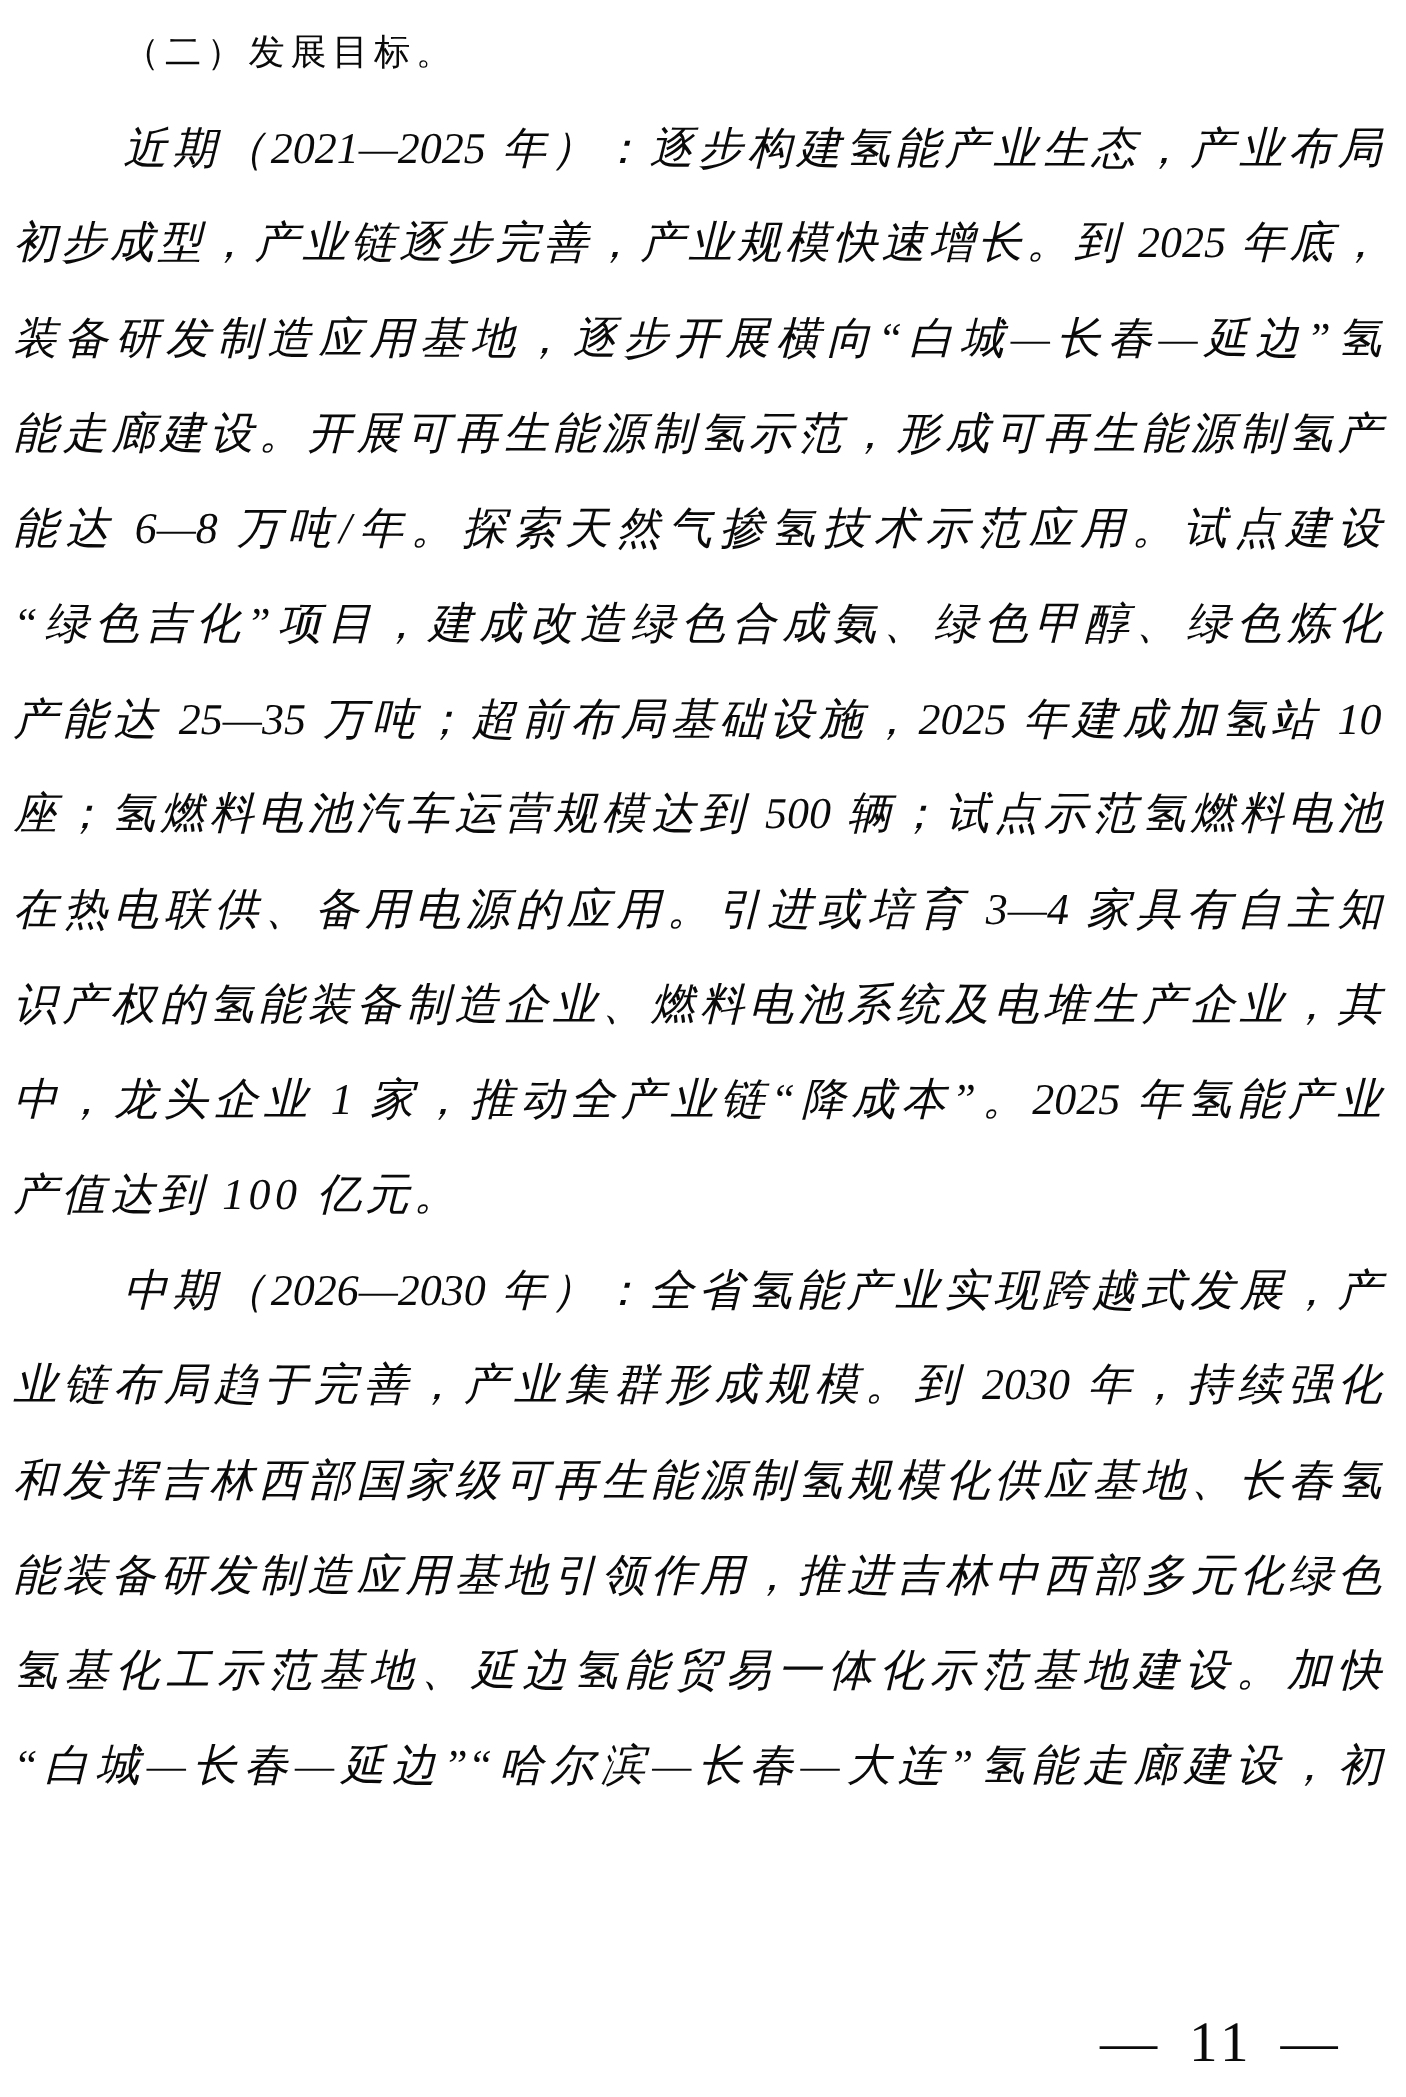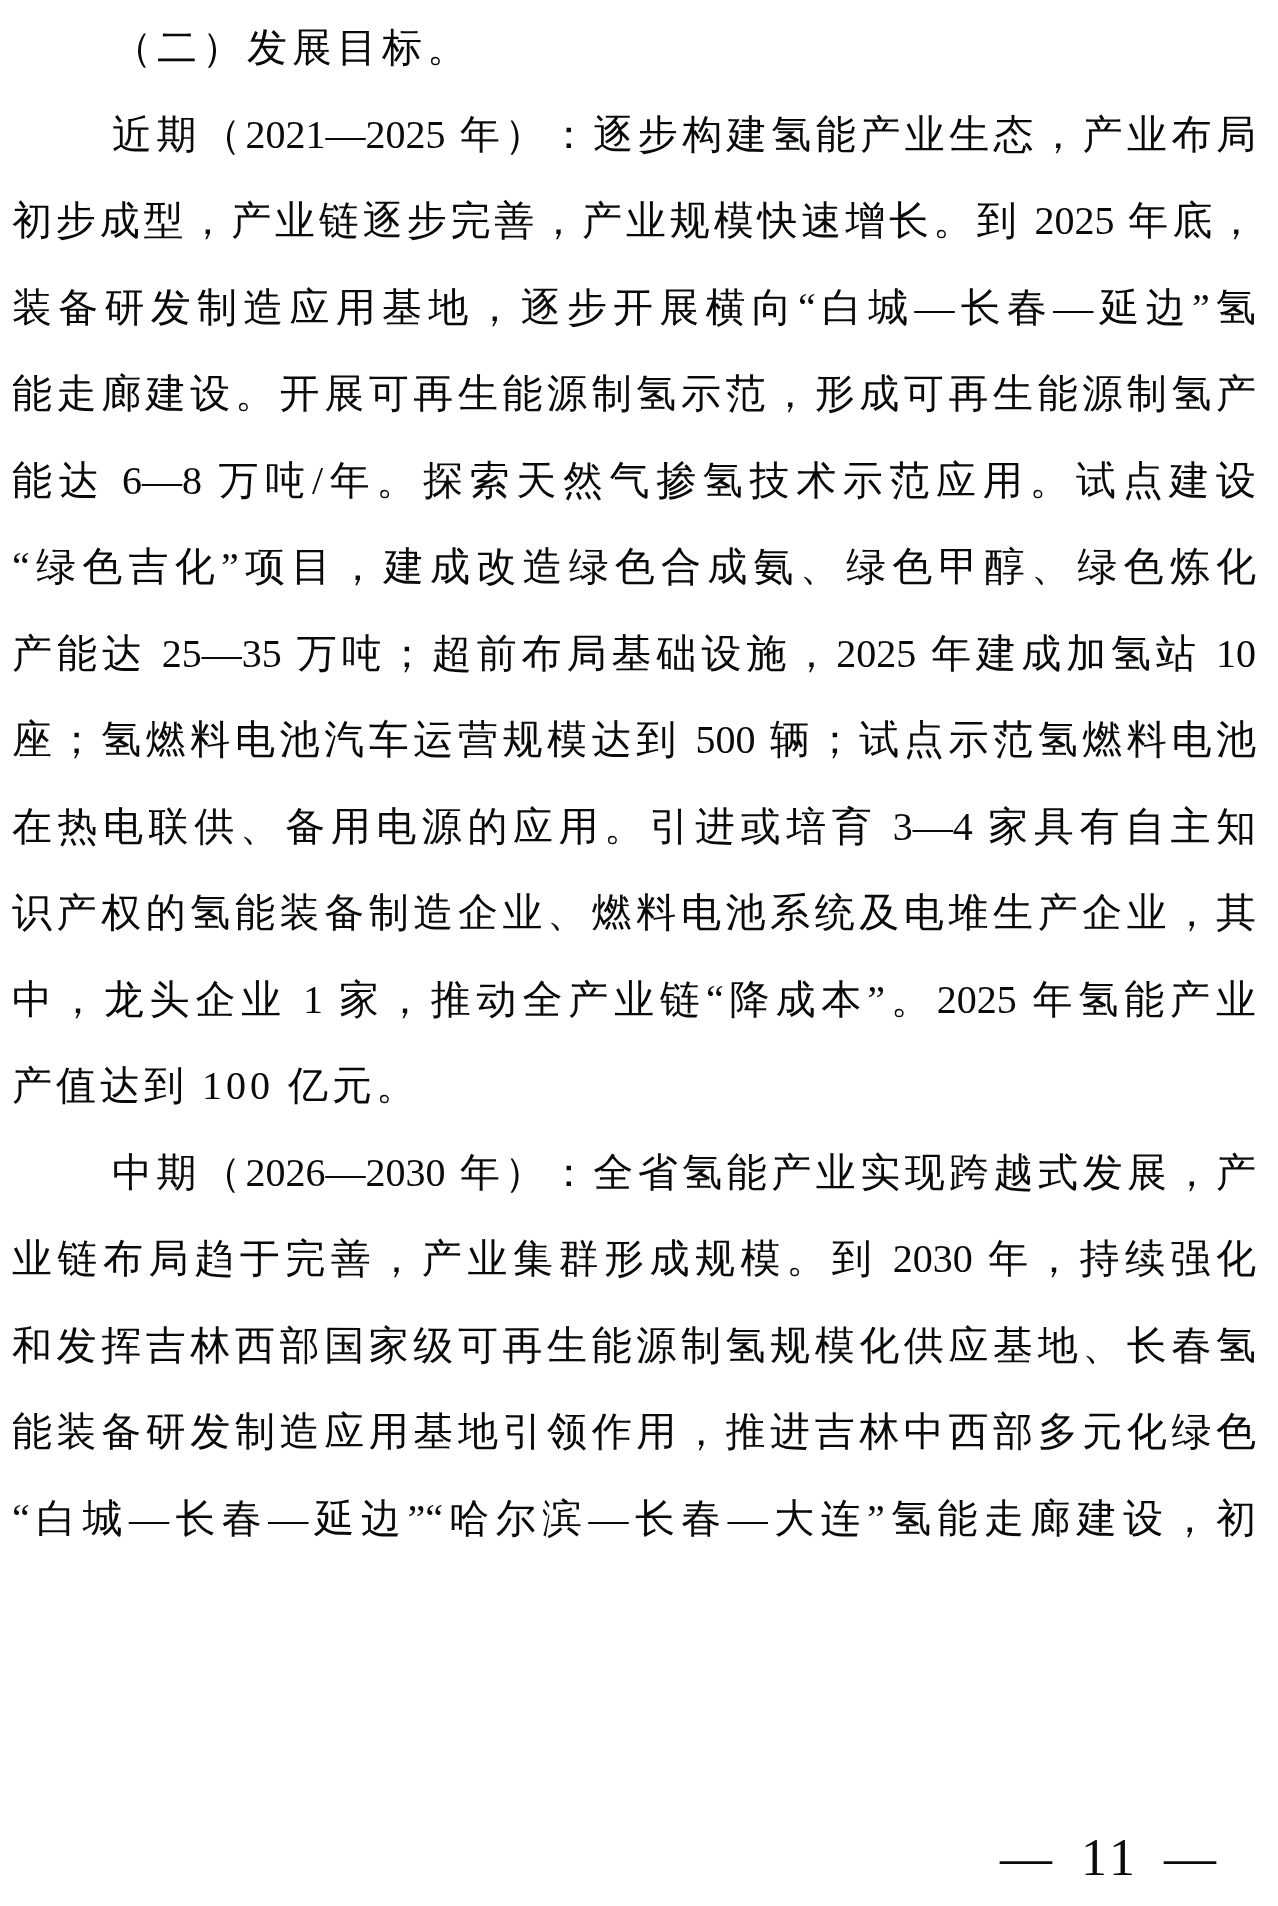--- a/index.html
+++ b/index.html
@@ -20,32 +20,33 @@
     inset: 0;
     background: #ffffff;
   }
   .text-column {
     position: absolute;
     left: 12px;
     top: 5px;
     width: 1244px;
   }
   .heading {
-    font-size: 40px;
+    font-size: 33px;
     line-height: 86.5px;
     text-indent: 100px;
     letter-spacing: 5px;
     white-space: nowrap;
   }
   .line {
     font-size: 40px;
     line-height: 86.5px;
     text-align: justify;
     text-align-last: justify;
     text-justify: inter-character;
+    font-style: italic;
   }
   .line.indent {
     text-indent: 100px;
   }
   .line.para-end {
     text-align-last: left;
     letter-spacing: 4px;
   }
   .page-number {
     position: absolute;
@@ -72,16 +73,17 @@
     <div class="line">产能达 25—35 万吨；超前布局基础设施，2025 年建成加氢站 10</div>
     <div class="line">座；氢燃料电池汽车运营规模达到 500 辆；试点示范氢燃料电池</div>
     <div class="line">在热电联供、备用电源的应用。引进或培育 3—4 家具有自主知</div>
     <div class="line">识产权的氢能装备制造企业、燃料电池系统及电堆生产企业，其</div>
     <div class="line">中，龙头企业 1 家，推动全产业链“降成本”。2025 年氢能产业</div>
     <div class="line para-end">产值达到 100 亿元。</div>
     <div class="line indent">中期（2026—2030 年）：全省氢能产业实现跨越式发展，产</div>
     <div class="line">业链布局趋于完善，产业集群形成规模。到 2030 年，持续强化</div>
     <div class="line">和发挥吉林西部国家级可再生能源制氢规模化供应基地、长春氢</div>
     <div class="line">能装备研发制造应用基地引领作用，推进吉林中西部多元化绿色</div>
+    <div class="line">氢基化工示范基地、延边氢能贸易一体化示范基地建设。加快</div>
     <div class="line">“白城—长春—延边”“哈尔滨—长春—大连”氢能走廊建设，初</div>
   </div>
   <div class="page-number">— 11 —</div>
 </div>
 
 </body></html>

